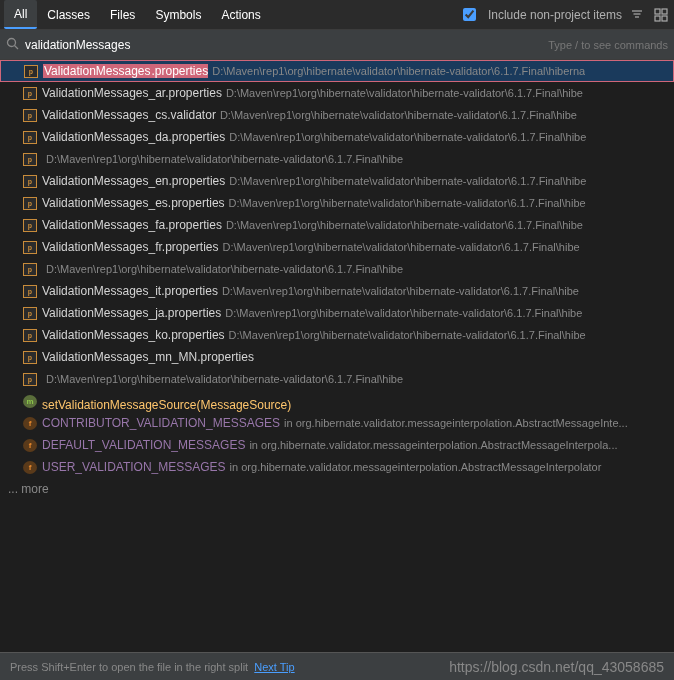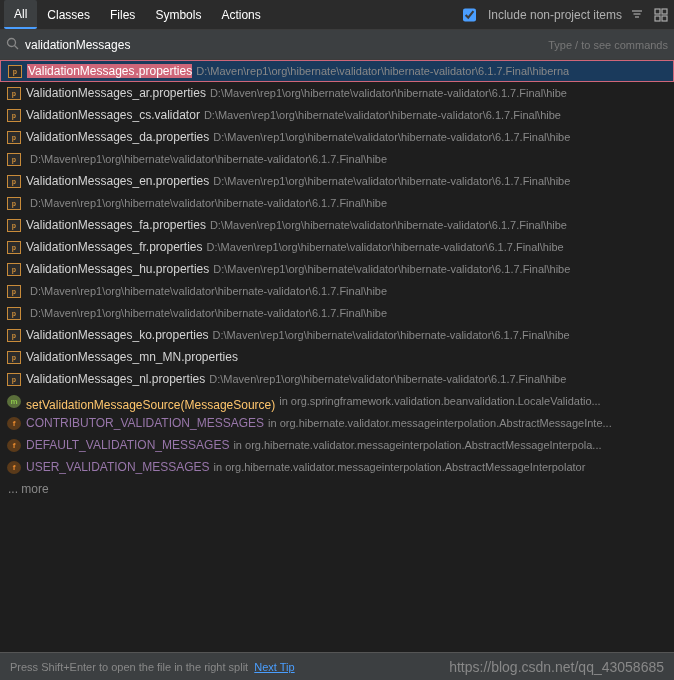--- a/index.html
+++ b/index.html
@@ -43,20 +43,21 @@
     }
     .nav-right {
       display: flex;
       align-items: center;
       gap: 6px;
       font-size: 12px;
       color: #b0b0b0;
     }
     .checkbox-label {
       display: flex;
+      align-items: center;
       gap: 12px;
       cursor: pointer;
       color: #b0b0b0;
     }
     .checkbox-label input[type="checkbox"] {
       accent-color: #4a9eff;
     }
     .nav-icon-btn {
       width: 18px;
       height: 18px;
@@ -99,21 +100,21 @@
 
     
     .results-list {
       overflow-y: auto;
       overflow-x: hidden;
       height: calc(680px - 30px - 30px - 28px - 20px);
     }
     .result-item {
       display: flex;
       align-items: center;
-      padding: 2px 6px;
+      padding: 2px 22px;
       height: 22px;
       cursor: pointer;
       white-space: nowrap;
       overflow: hidden;
     }
     .result-item.selected {
       background: #1a3a5c;
       border: 1px solid #cf6679;
     }
     .result-item.selected .item-name {
@@ -325,20 +326,21 @@
       <div class="icon-props">p</div>
     </div>
     <span class="item-name">ValidationMessages_en.properties</span>
     <span class="item-detail">D:\Maven\rep1\org\hibernate\validator\hibernate-validator\6.1.7.Final\hibe</span>
   </div>
 
   <div class="result-item">
     <div class="file-icon">
       <div class="icon-props">p</div>
     </div>
+    <span class="item-name">ValidationMessages_es.properties</span>
     <span class="item-detail">D:\Maven\rep1\org\hibernate\validator\hibernate-validator\6.1.7.Final\hibe</span>
   </div>
 
   <div class="result-item">
     <div class="file-icon">
       <div class="icon-props">p</div>
     </div>
     <span class="item-name">ValidationMessages_fa.properties</span>
     <span class="item-detail">D:\Maven\rep1\org\hibernate\validator\hibernate-validator\6.1.7.Final\hibe</span>
   </div>
@@ -348,35 +350,36 @@
       <div class="icon-props">p</div>
     </div>
     <span class="item-name">ValidationMessages_fr.properties</span>
     <span class="item-detail">D:\Maven\rep1\org\hibernate\validator\hibernate-validator\6.1.7.Final\hibe</span>
   </div>
 
   <div class="result-item">
     <div class="file-icon">
       <div class="icon-props">p</div>
     </div>
-    <span class="item-name">ValidationMessages_hu.properties</span>
-    <span class="item-detail">D:\Maven\rep1\org\hibernate\validator\hibernate-validator\6.1.7.Final\hibe</span>
-  </div>
-
-  <div class="result-item">
-    <div class="file-icon">
-      <div class="icon-props">p</div>
-    </div>
-    <span class="item-detail">D:\Maven\rep1\org\hibernate\validator\hibernate-validator\6.1.7.Final\hibe</span>
-  </div>
-
-  <div class="result-item">
-    <div class="file-icon">
-      <div class="icon-props">p</div>
-    </div>
+    <span class="item-detail">D:\Maven\rep1\org\hibernate\validator\hibernate-validator\6.1.7.Final\hibe</span>
+  </div>
+
+  <div class="result-item">
+    <div class="file-icon">
+      <div class="icon-props">p</div>
+    </div>
+    <span class="item-name">ValidationMessages_it.properties</span>
+    <span class="item-detail">D:\Maven\rep1\org\hibernate\validator\hibernate-validator\6.1.7.Final\hibe</span>
+  </div>
+
+  <div class="result-item">
+    <div class="file-icon">
+      <div class="icon-props">p</div>
+    </div>
+    <span class="item-name">ValidationMessages_ja.properties</span>
     <span class="item-detail">D:\Maven\rep1\org\hibernate\validator\hibernate-validator\6.1.7.Final\hibe</span>
   </div>
 
   <div class="result-item">
     <div class="file-icon">
       <div class="icon-props">p</div>
     </div>
     <span class="item-name">ValidationMessages_ko.properties</span>
     <span class="item-detail">D:\Maven\rep1\org\hibernate\validator\hibernate-validator\6.1.7.Final\hibe</span>
   </div>
@@ -385,30 +388,28 @@
     <div class="file-icon">
       <div class="icon-props">p</div>
     </div>
     <span class="item-name">ValidationMessages_mn_MN.properties</span>
   </div>
 
   <div class="result-item">
     <div class="file-icon">
       <div class="icon-props">p</div>
     </div>
-    <span class="item-name">ValidationMessages_nl.properties</span>
     <span class="item-detail">D:\Maven\rep1\org\hibernate\validator\hibernate-validator\6.1.7.Final\hibe</span>
   </div>
 
   <div class="result-item">
     <div class="file-icon">
       <div class="icon-method">m</div>
     </div>
     <span class="method-name">setValidationMessageSource(MessageSource)</span>
-    <span class="in-text">in org.springframework.validation.beanvalidation.LocaleValidatio...</span>
   </div>
 
   <div class="result-item">
     <div class="file-icon">
       <div class="icon-field">f</div>
     </div>
     <span class="field-name">CONTRIBUTOR_VALIDATION_MESSAGES</span>
     <span class="in-text">in org.hibernate.validator.messageinterpolation.AbstractMessageInte...</span>
   </div>
 

